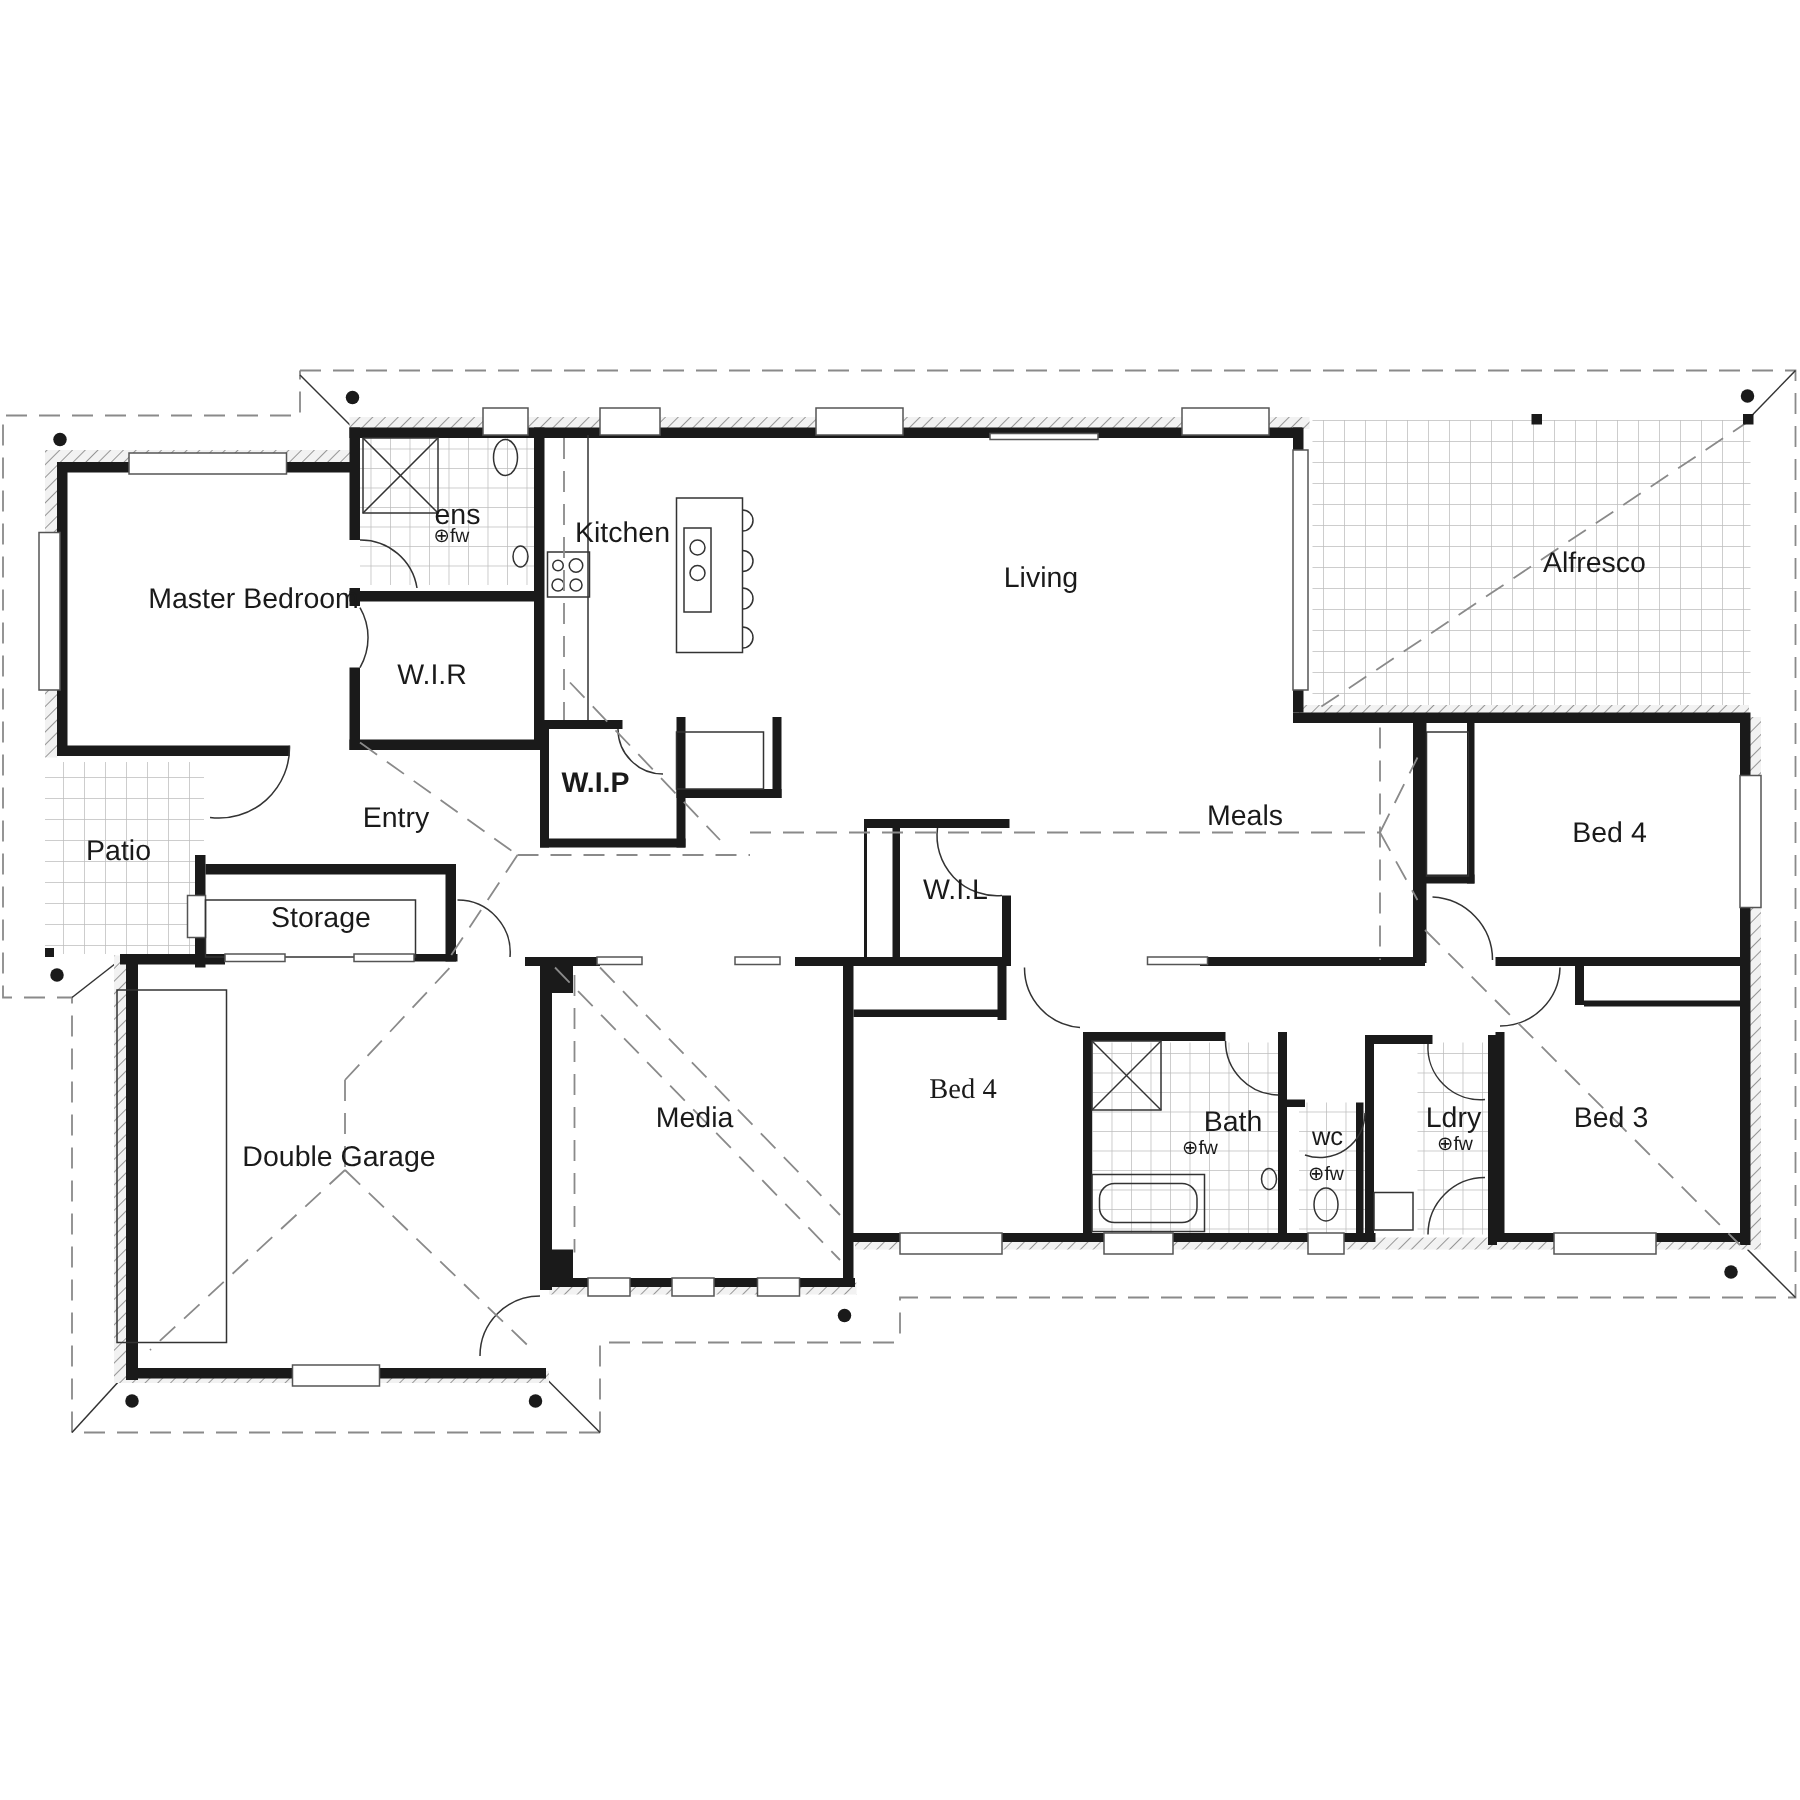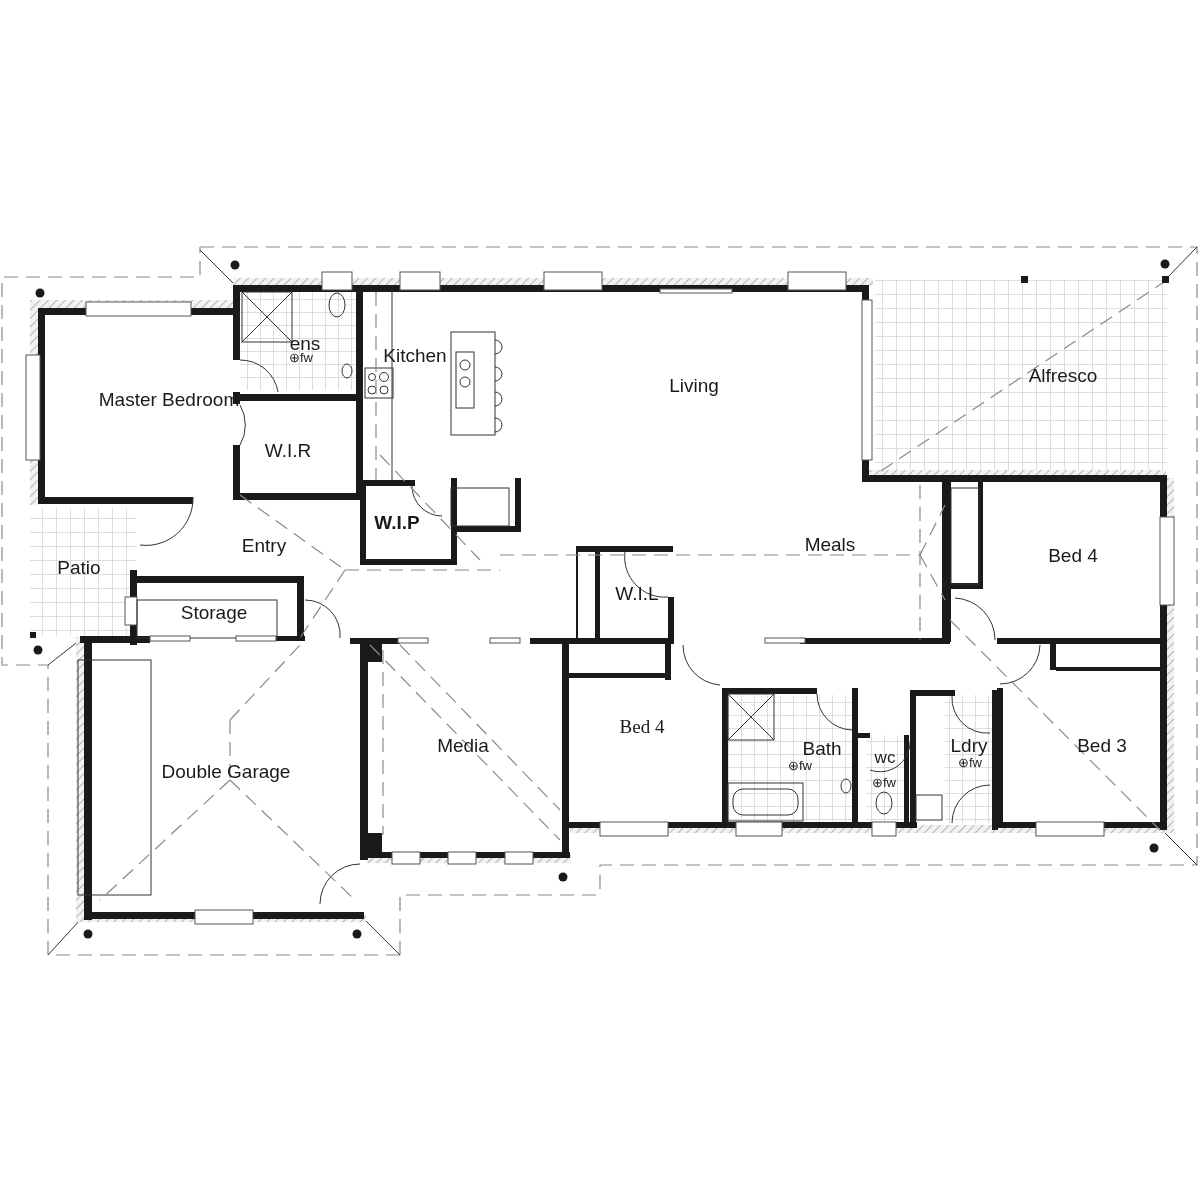--- a/index.html
+++ b/index.html
@@ -275,14 +275,14 @@
     <div class="lbl" style="left: 1073px; top: 556px;">Bed 4</div>
     <div class="lbl" style="left: 226px; top: 772px;">Double Garage</div>
     <div class="lbl" style="left: 463px; top: 746px;">Media</div>
     <div class="lbl" style="left: 642px; top: 727px; font-family: Liberation Serif, serif;">Bed 4</div>
     <div class="lbl" style="left: 799px; top: 749px; margin-left: 23px;">Bath</div>
     <div class="sub" style="left: 800px; top: 765px;">⊕fw</div>
     <div class="lbl" style="left: 885px; top: 758px; font-size: 17px;">wc</div>
     <div class="sub" style="left: 884px; top: 782px;">⊕fw</div>
     <div class="lbl" style="left: 969px; top: 746px;">Ldry</div>
     <div class="sub" style="left: 970px; top: 762px;">⊕fw</div>
-    <div class="lbl" style="left: 1074px; top: 746px; margin-left: 28px;">Bed 3</div>
+    <div class="lbl" style="left: 1074px; top: 746px;">Bed 3</div>
   </div>
 
 </body></html>

